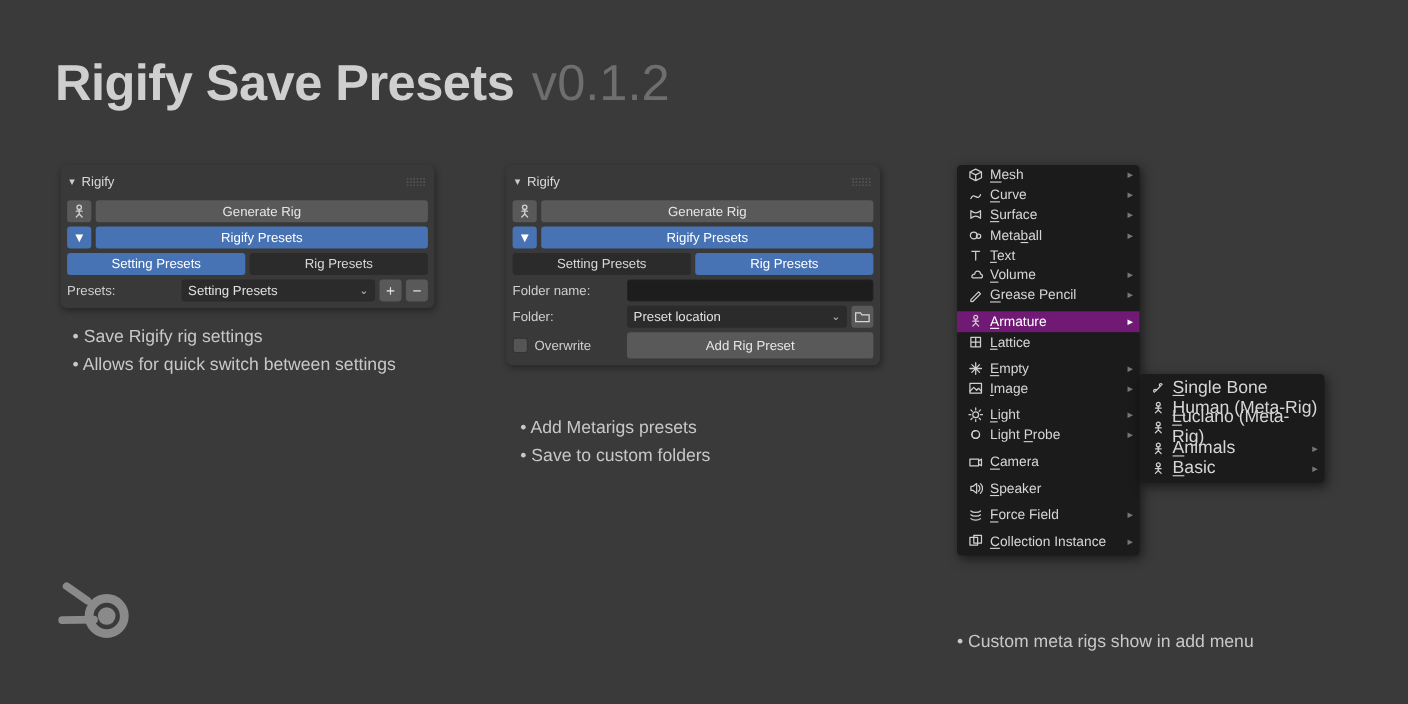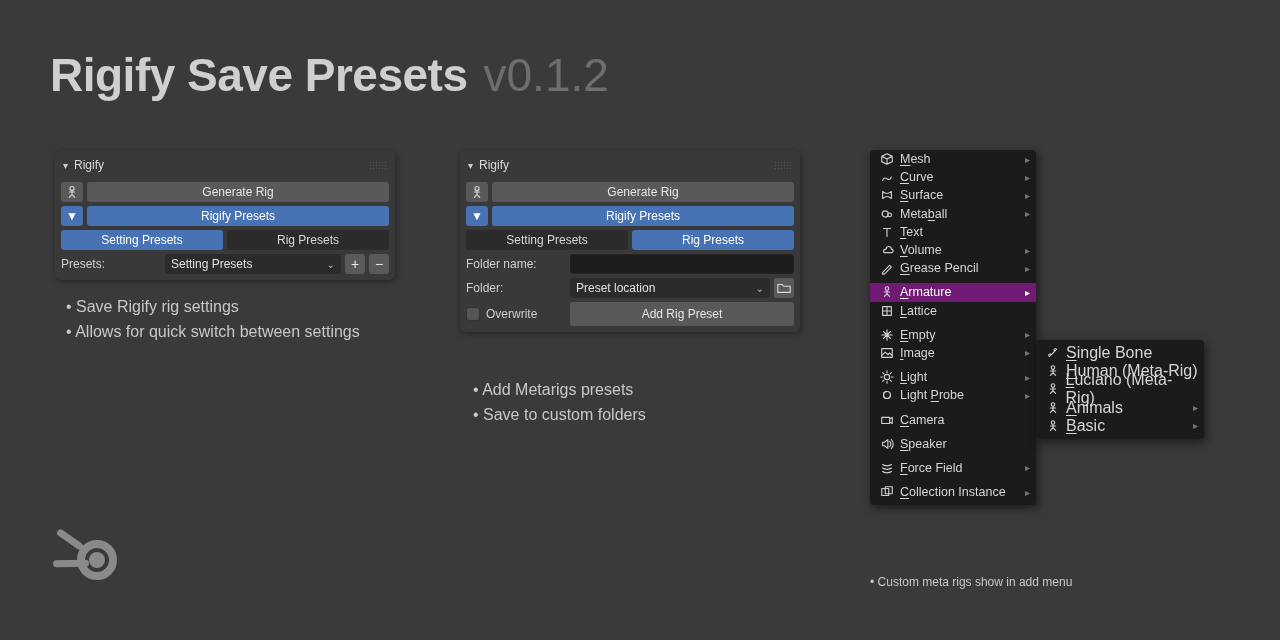--- a/index.html
+++ b/index.html
@@ -92,21 +92,21 @@
   .msep{ height:6px; }
 
   .submenu{
     position:absolute; left:1036px; top:316px; width:168px;
     background:#1b1b1b; border-radius:4px; padding:4px 0;
     box-shadow: 2px 3px 10px rgba(0,0,0,0.55);
     margin-top: 24px;
   }
 
   .footer-note{
-    position:absolute; left:870px; top:575px; font-size:12px; color:#c8c8c8;
+    position:absolute; left:870px; top:575px; font-size:16px; color:#c8c8c8;
   }
   .footer-note::before{ content:"• "; }
 
   
   .blogo{ position:absolute; left:55px; top:530px; display:flex; align-items:center; gap:6px; }
   .blogo .mark{ position:relative; width:62px; height:56px; }
   .ring{
     position:absolute; right:0; top:10px; width:40px; height:40px;
     border:8px solid #8a8a8a; border-radius:50%;
   }

